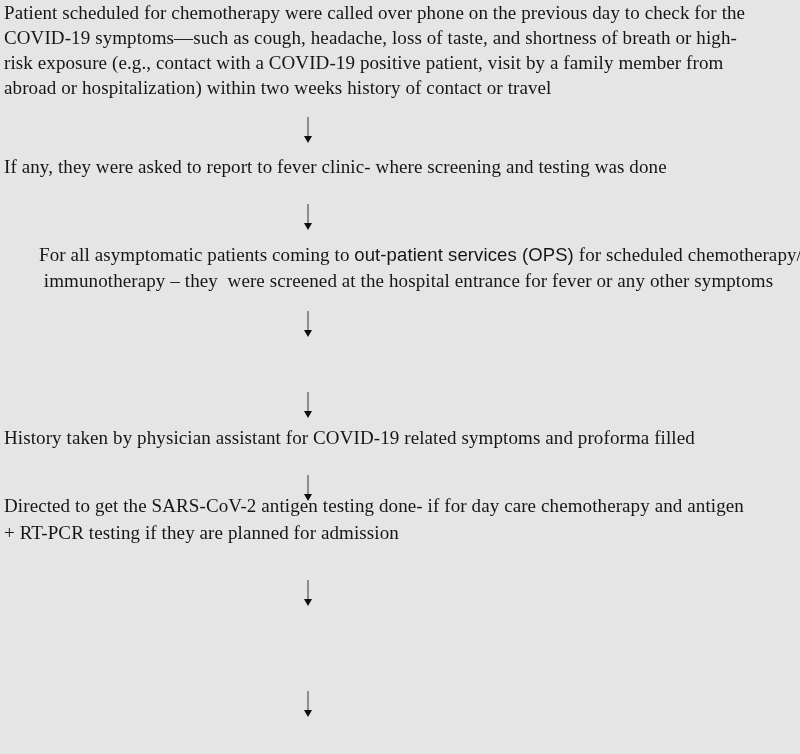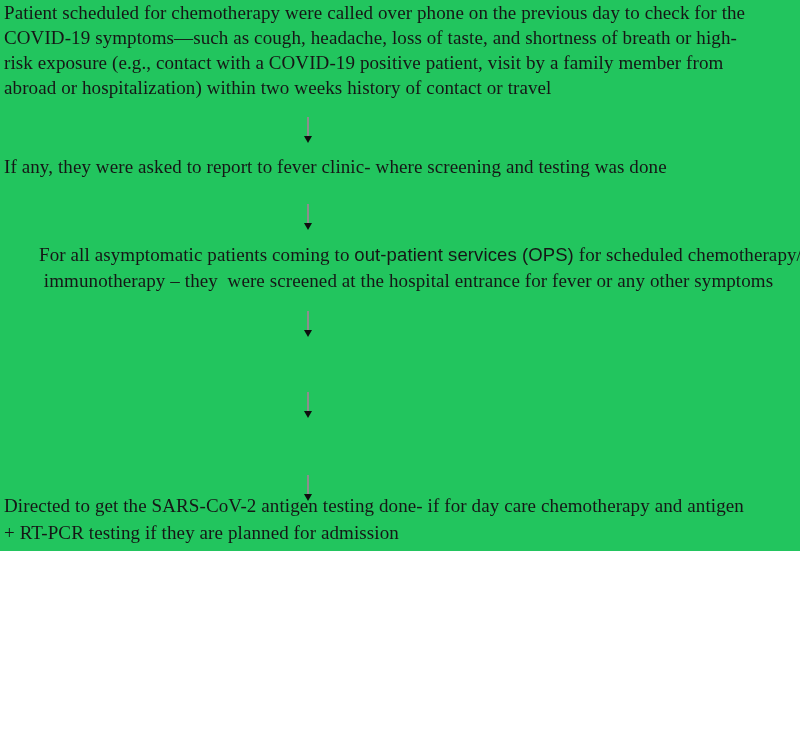--- a/index.html
+++ b/index.html
@@ -3,22 +3,22 @@
 <meta charset="utf-8">
 <style>
   html, body {
     margin: 0;
     padding: 0;
     background: #ffffff;
   }
   .page {
     position: relative;
     width: 800px;
-    height: 551px;
-    background: #22c55e;
+    height: 754px;
+    background: #e5e5e5;
     font-family: "Liberation Serif", serif;
     font-size: 19px;
     color: #161616;
     overflow: hidden;
   }
   .step {
     position: absolute;
     left: 4px;
     white-space: pre;
     line-height: 25px;
@@ -66,20 +66,21 @@
   <div class="flow-arrow" style="top:204px"></div>
 
   <div class="step lh26" style="top:242px"><span>For all asymptomatic patients coming to </span><span class="sans">out-patient services (OPS)</span><span> for scheduled chemotherapy/</span><span>
  immunotherapy – they  were screened at the hospital entrance for fever or any other symptoms</span></div>
 
   <div class="flow-arrow" style="top:311px"></div>
 
 
   <div class="flow-arrow" style="top:392px"></div>
 
+  <div class="step" style="top:425px">History taken by physician assistant for COVID-19 related symptoms and proforma filled</div>
 
   <div class="flow-arrow" style="top:475px"></div>
 
   <div class="step lh27" style="top:492px">Directed to get the SARS-CoV-2 antigen testing done- if for day care chemotherapy and antigen
 + RT-PCR testing if they are planned for admission</div>
 
   <div class="flow-arrow" style="top:580px"></div>
 
 
   <div class="flow-arrow" style="top:691px"></div>

